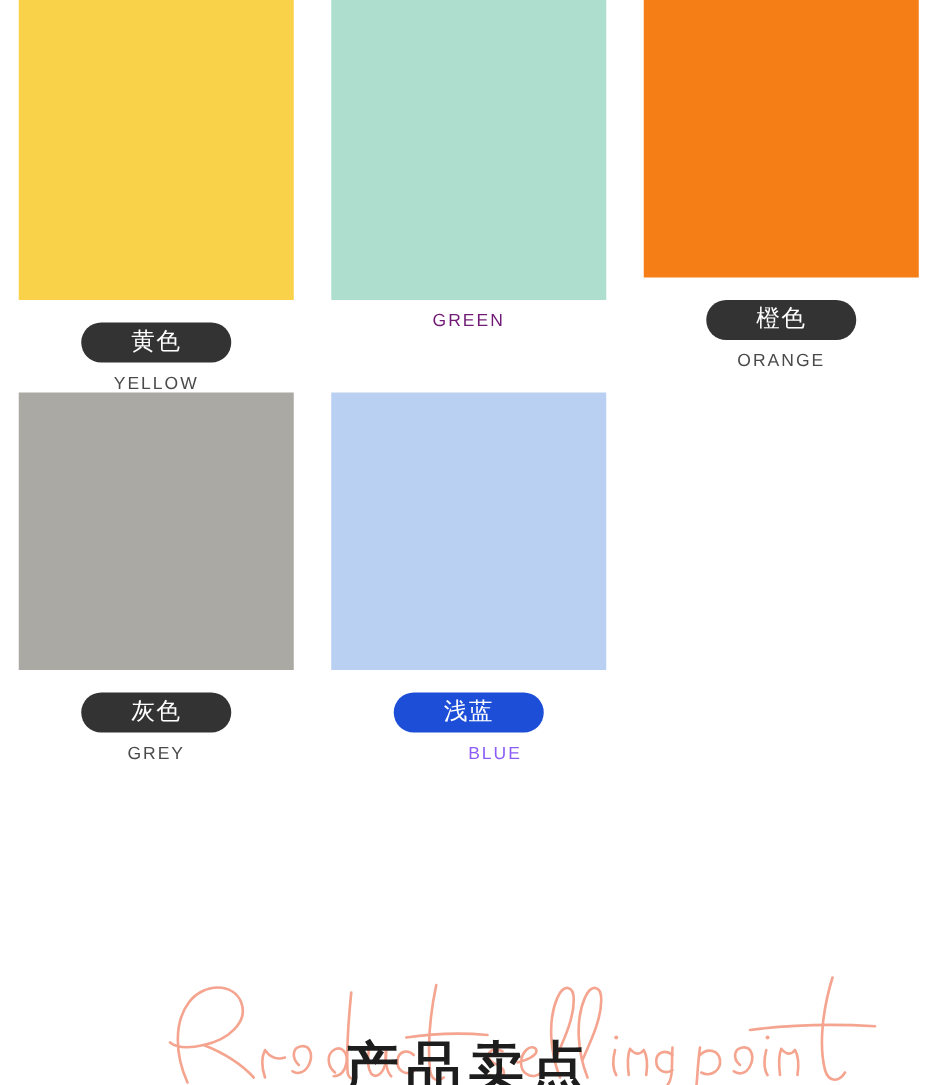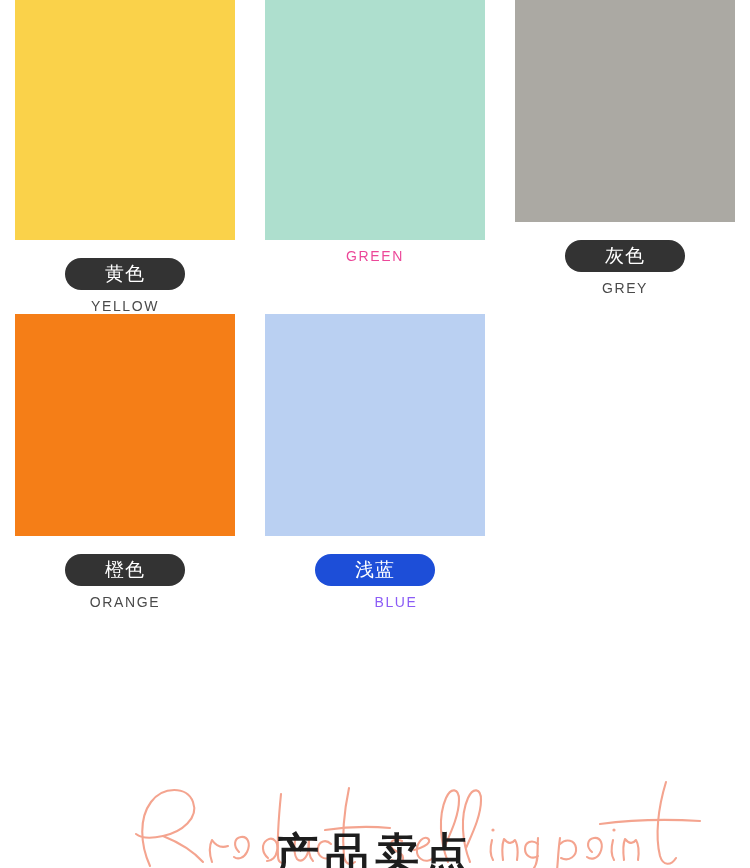--- a/index.html
+++ b/index.html
@@ -109,37 +109,37 @@
   <div class="swatch-grid">
 
     <div class="swatch-cell row-1">
       <span class="swatch-chip" style="background-color: rgb(250, 210, 74);"></span>
       <div class="pill" style="background: rgb(51, 51, 51); color: rgb(255, 255, 255);">黄色</div>
       <div class="latin" style="color: rgb(74, 74, 74);">YELLOW</div>
     </div>
 
     <div class="swatch-cell row-1">
       <span class="swatch-chip" style="background-color: rgb(174, 223, 206);"></span>
-      <div class="latin" style="color: #ec4899;">GREEN</div>
-    </div>
-
+      <div class="latin" style="color: #701a75;">GREEN</div>
+    </div>
+
+
+    <div class="swatch-cell row-2">
+      <span class="swatch-chip" style="background-color: rgb(245, 126, 23);"></span>
+      <div class="pill" style="background: rgb(51, 51, 51); color: rgb(255, 255, 255);">橙色</div>
+      <div class="latin" style="color: rgb(74, 74, 74);">ORANGE</div>
+    </div>
 
     <div class="swatch-cell row-2">
       <span class="swatch-chip" style="background-color: rgb(171, 169, 163);"></span>
       <div class="pill" style="background: rgb(51, 51, 51); color: rgb(255, 255, 255);">灰色</div>
       <div class="latin" style="color: rgb(74, 74, 74);">GREY</div>
     </div>
 
     <div class="swatch-cell row-2">
-      <span class="swatch-chip" style="background-color: rgb(245, 126, 23);"></span>
-      <div class="pill" style="background: rgb(51, 51, 51); color: rgb(255, 255, 255);">橙色</div>
-      <div class="latin" style="color: rgb(74, 74, 74);">ORANGE</div>
-    </div>
-
-    <div class="swatch-cell row-2">
       <span class="swatch-chip" style="background-color: rgb(186, 208, 242);"></span>
       <div class="pill" style="background: #1d4ed8; color: rgb(255, 255, 255); font-family: Liberation Serif, serif;">浅蓝</div>
       <div class="latin" style="color: #8b5cf6; margin-left: 42px;">BLUE</div>
     </div>
 
   </div>
 
   <div class="banner">
     <svg class="banner-script" viewBox="0 0 750 110" preserveAspectRatio="none">
       <g id="script-group" fill="none" stroke="#f4a48f" stroke-width="2.1" stroke-linecap="round" stroke-linejoin="round">

